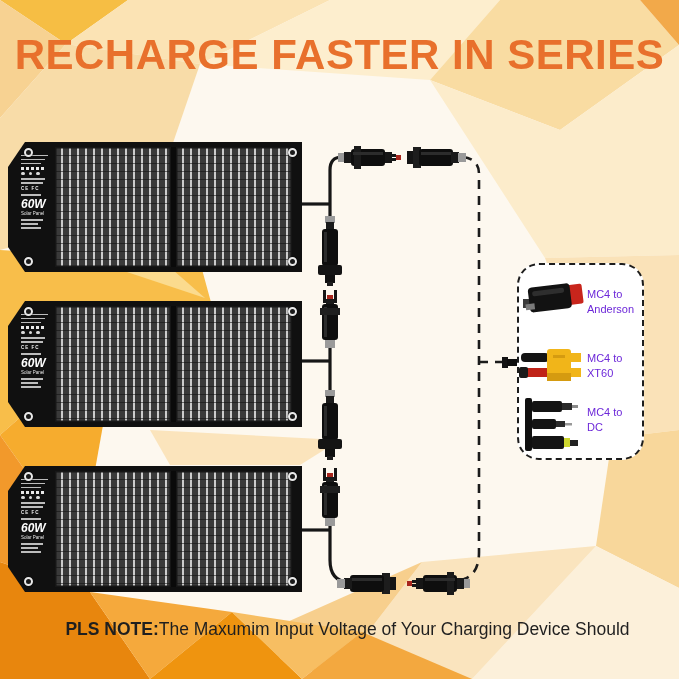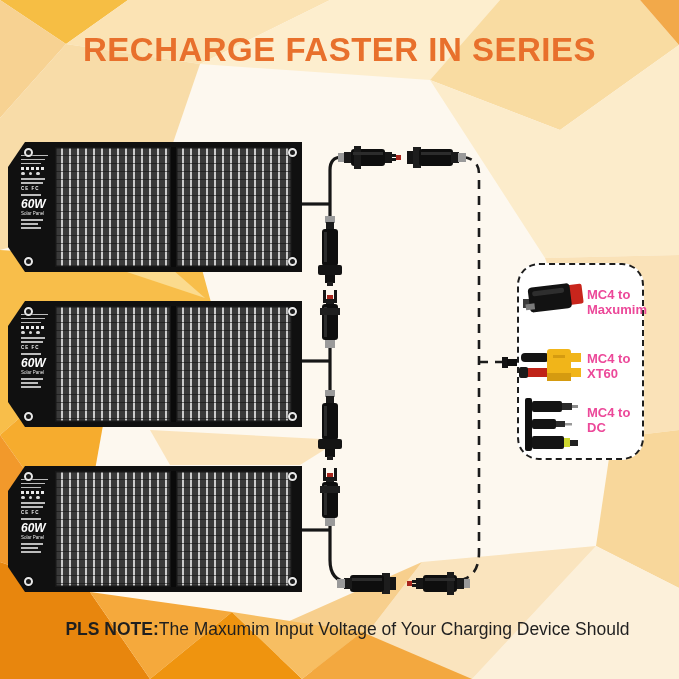--- a/index.html
+++ b/index.html
@@ -4,21 +4,21 @@
 <style>
   html,body{margin:0;padding:0;}
   body{font-family:"Liberation Sans",sans-serif;}
   #stage{position:relative;width:679px;height:679px;overflow:hidden;background:#FDF8EF;}
   #stage svg{display:block;}
   .abs{position:absolute;}
 
   
   #title{
     position:absolute;left:0;top:31px;width:100%;text-align:center;
-    font-size:33px;font-weight:700;letter-spacing:.5px;color:#E8702C;z-index:6;
+    font-size:42px;font-weight:700;letter-spacing:.5px;color:#E8702C;z-index:6;
   }
 
   
   .panel{
     position:absolute;left:8px;width:294px;background:#101010;z-index:3;
     clip-path:polygon(17px 0%,100% 0%,100% 100%,17px 100%,0% calc(100% - 25px),0% 25px);
     filter:drop-shadow(3px 5px 6px rgba(60,30,0,.28));
   }
   .panel .flap{position:absolute;left:0;top:0;bottom:11px;width:47px;text-decoration:underline;}
   .panel .flap-inner{position:absolute;left:13px;top:13px;width:30px;}
@@ -46,21 +46,21 @@
     box-shadow:0 0 2px rgba(0,0,0,.8);
   }
   .g-tl{left:16px;top:6px;} .g-tr{right:5px;top:6px;}
   .g-bl{left:16px;bottom:6px;} .g-br{right:5px;bottom:6px;}
 
   
   #adapter-box{
     position:absolute;left:517px;top:263px;width:127px;height:197px;z-index:4;
     background:#ffffff;border:2.5px dashed #1d1d1d;border-radius:22px;box-sizing:border-box;
   }
-  .adapter-label{position:absolute;left:68px;width:58px;color:#ec4899;font-weight:700;font-size:13px;line-height:15px;}
+  .adapter-label{position:absolute;left:68px;width:58px;color:#6d28d9;font-weight:400;font-size:11px;line-height:15px;}
 
   
   #note{
     position:absolute;left:0;top:616px;width:100%;text-align:center;z-index:6;
     color:#1f1f1f;font-size:17.5px;line-height:26px;
   }
   #note b{font-weight:700;margin-left:16px;}
 </style>
 </head>
 <body>
@@ -296,21 +296,21 @@
       <rect x="0" y="16" width="10" height="9" fill="#3a3a3a"></rect>
       <g transform="rotate(-7 30 16)">
         <rect x="42" y="4" width="18" height="20" rx="2" fill="#C8251C"></rect>
         <rect x="6" y="2" width="42" height="25" rx="4" fill="#121212"></rect>
         <rect x="10" y="6" width="32" height="5" rx="2" fill="#2e2e2e"></rect>
         <rect x="2" y="18" width="9" height="6" fill="#7a7a7a"></rect>
       </g>
     </svg>
     <div class="adapter-label" style="top:22px;">
       <div>MC4 to</div>
-      <div>Maxumim</div>
+      <div>Anderson</div>
     </div>
 
     <svg class="abs" style="left:0;top:82px;" width="66" height="40">
       <rect x="2" y="6" width="28" height="9" rx="4" fill="#141414"></rect>
       <rect x="4" y="21" width="28" height="9" rx="4" fill="#C02318"></rect>
       <rect x="0" y="20" width="9" height="11" rx="2" fill="#1a1a1a"></rect>
       <rect x="28" y="2" width="24" height="32" rx="3" fill="#F1B519"></rect>
       <rect x="51" y="6" width="11" height="9" fill="#F1B519"></rect>
       <rect x="51" y="21" width="11" height="9" fill="#F1B519"></rect>
       <rect x="28" y="26" width="24" height="8" fill="#D59B10"></rect>

